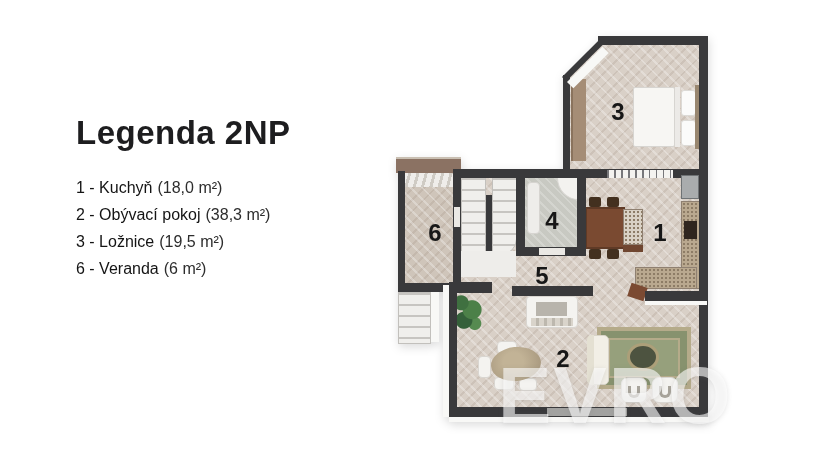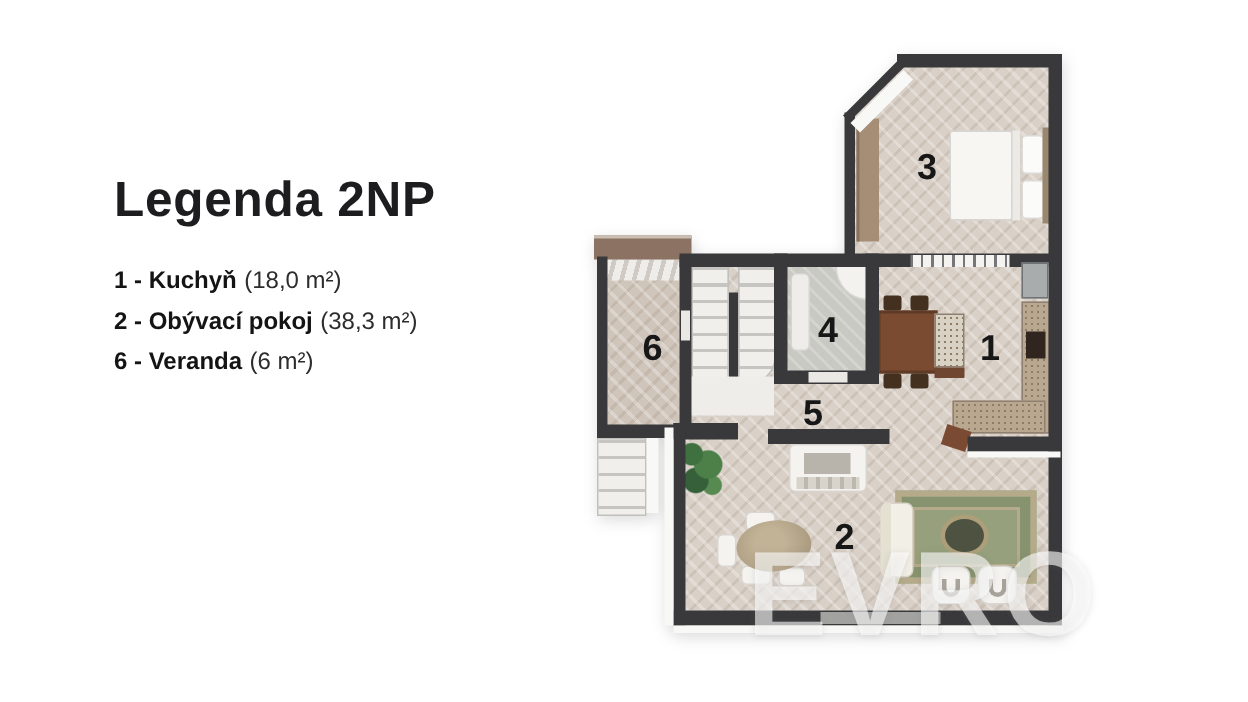--- a/index.html
+++ b/index.html
@@ -4,21 +4,21 @@
 <style>
   html,body{margin:0;padding:0;}
   .page{position:relative;width:832px;height:468px;background:#ffffff;overflow:hidden;
         font-family:"Liberation Sans",sans-serif;}
 
   
   .legend-title{position:absolute;left:76px;top:114px;font-size:33px;font-weight:700;
                 color:#1d1d1f;letter-spacing:.5px;}
   .legend-list{position:absolute;left:76px;top:174px;}
   .legend-item{height:27px;line-height:27px;font-size:16px;color:#222;white-space:nowrap;}
-  .li-bold{font-weight:700;color:#141414;text-align:right;}
+  .li-bold{font-weight:400;color:#141414;text-align:right;}
   .li-area{font-weight:400;color:#2d2d2d;margin-left:5px;}
 
   
   .plan{position:absolute;left:393px;top:25px;width:352px;height:400px;
         filter:drop-shadow(1px 3px 5px rgba(0,0,0,.14));}
   .plan *{position:absolute;box-sizing:border-box;}
 
   .floor{background:
       repeating-linear-gradient(45deg,rgba(255,255,255,.28) 0 2px,rgba(255,255,255,0) 2px 8px),
       repeating-linear-gradient(-45deg,rgba(140,120,105,.16) 0 2px,rgba(0,0,0,0) 2px 8px),
@@ -48,20 +48,23 @@
 
 <div class="page">
 
   <div class="legend-title">Legenda 2NP</div>
   <div class="legend-list">
     <div class="legend-item">
       <span class="li-bold">1 - Kuchyň</span><span class="li-area">(18,0 m²)</span>
     </div>
     <div class="legend-item">
       <span class="li-bold">2 - Obývací pokoj</span><span class="li-area">(38,3 m²)</span>
+    </div>
+    <div class="legend-item">
+      <span class="li-bold">3 - Ložnice</span><span class="li-area">(19,5 m²)</span>
     </div>
     <div class="legend-item">
       <span class="li-bold">6 - Veranda</span><span class="li-area">(6 m²)</span>
     </div>
   </div>
 
   <div class="plan">
 
     <div class="floor" style="left:64px;top:153px;width:242px;height:229px;"></div>
     <div class="floor" style="left:12px;top:150px;width:48px;height:110px;background-color:#cfc5ba;"></div>

